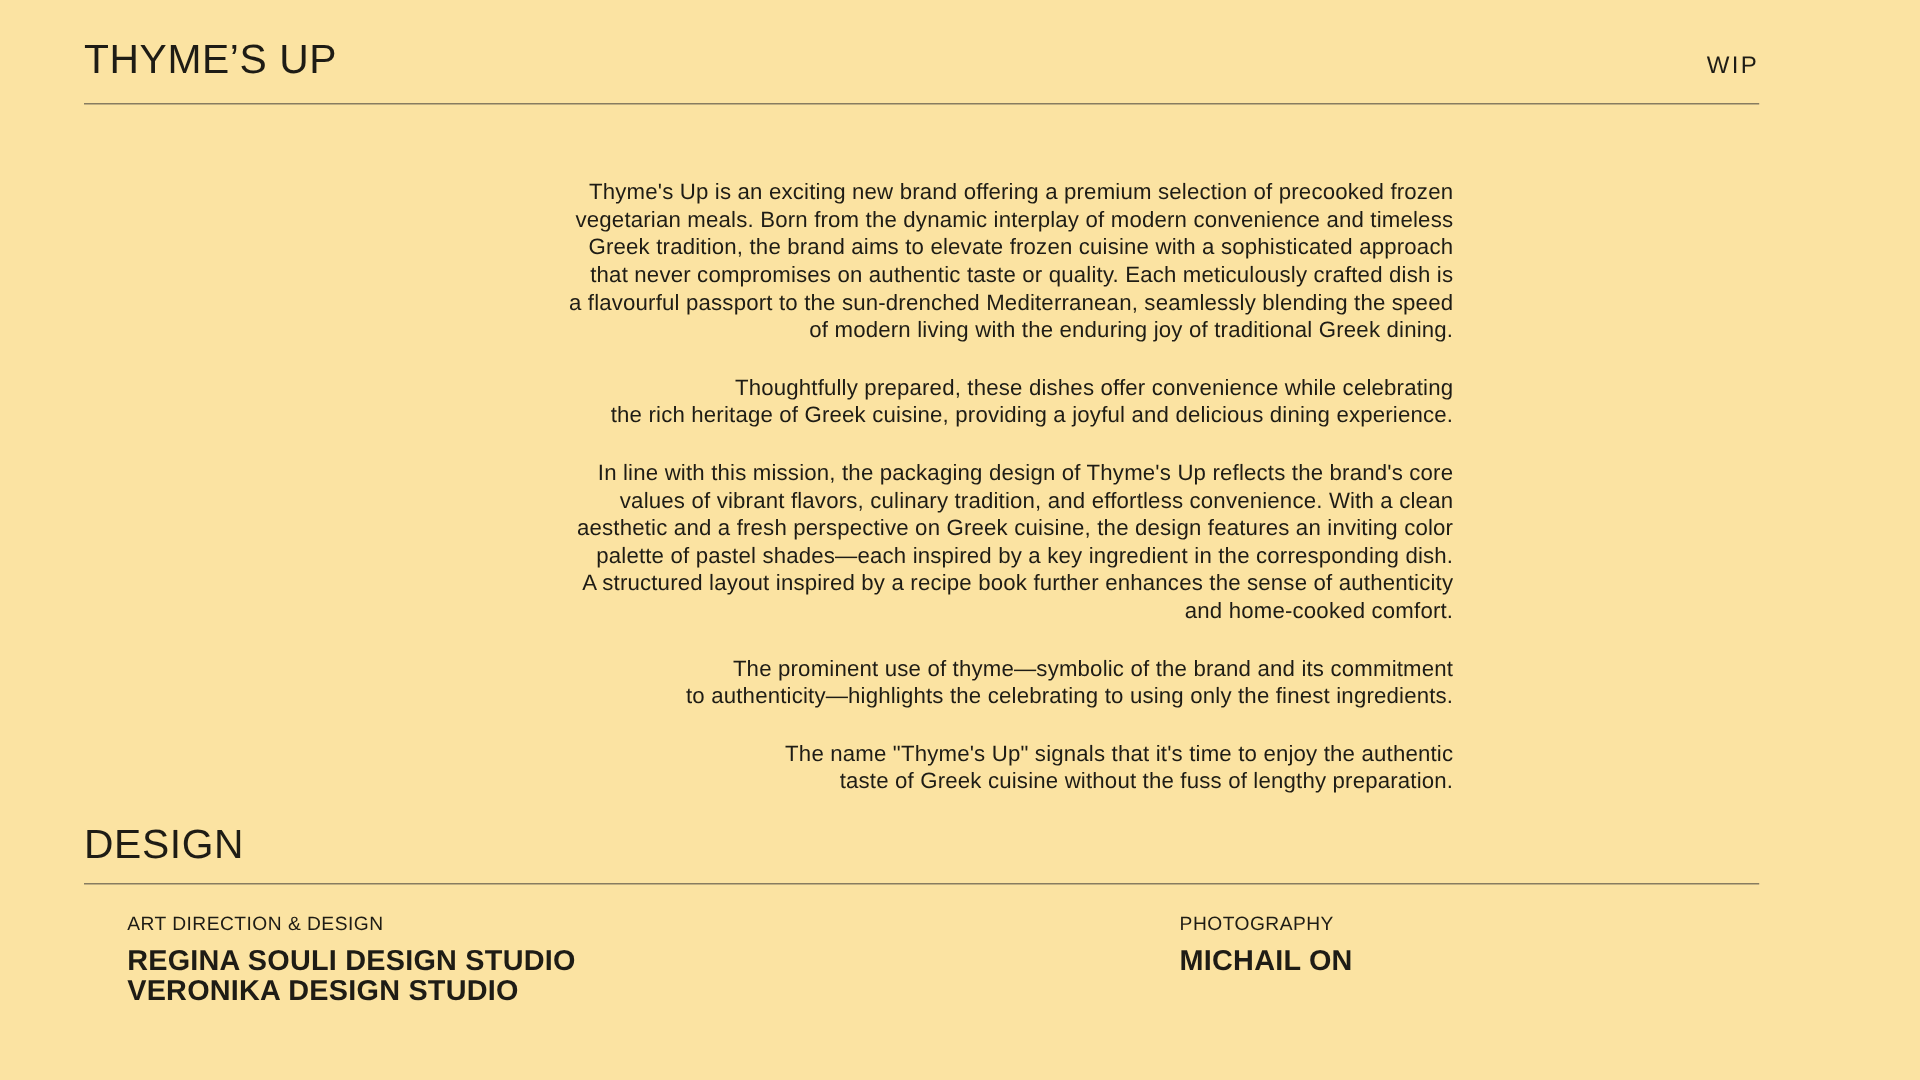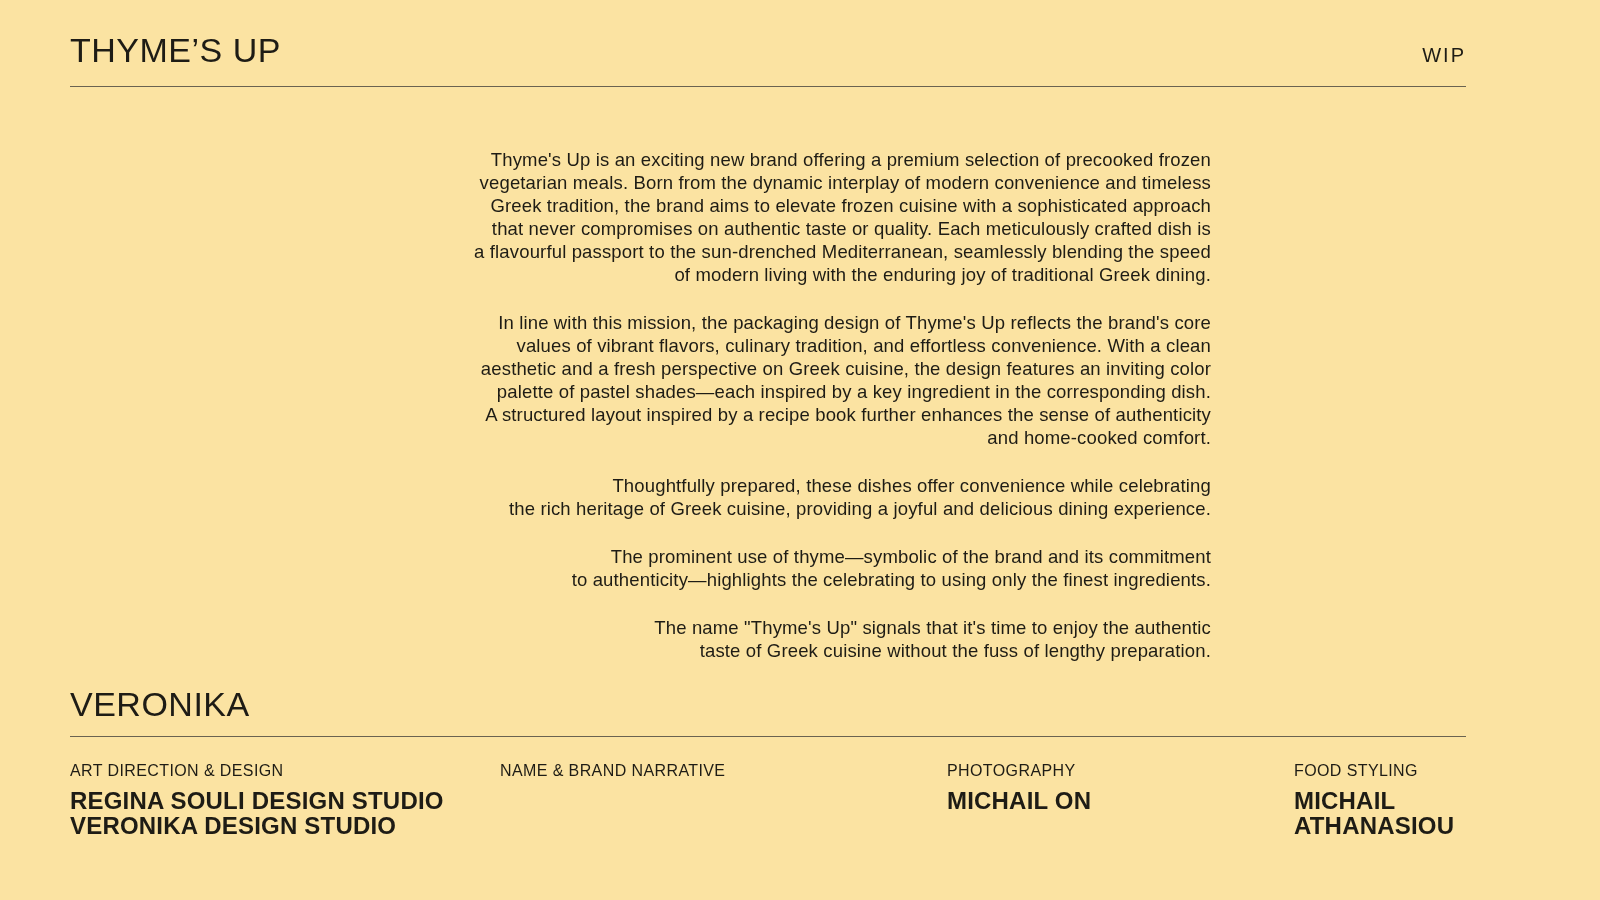--- a/index.html
+++ b/index.html
@@ -64,20 +64,21 @@
     margin: 0;
     font-size: 34px;
     font-weight: 400;
     letter-spacing: 0.5px;
     line-height: 34px;
   }
   .credits-grid {
     margin-top: 26px;
     display: grid;
     grid-template-columns: 430px 447px 347px auto;
+    margin-left: 36px;
   }
   .credit-role {
     font-size: 16px;
     letter-spacing: 0.4px;
     line-height: 16px;
   }
   .credit-names {
     margin-top: 9px;
     font-size: 24px;
     line-height: 25px;
@@ -96,56 +97,51 @@
     <span class="status-label">WIP</span>
   </header>
 
   <main class="copy">
     <p>Thyme's Up is an exciting new brand offering a premium selection of precooked frozen
 vegetarian meals. Born from the dynamic interplay of modern convenience and timeless
 Greek tradition, the brand aims to elevate frozen cuisine with a sophisticated approach
 that never compromises on authentic taste or quality. Each meticulously crafted dish is
 a flavourful passport to the sun-drenched Mediterranean, seamlessly blending the speed
 of modern living with the enduring joy of traditional Greek dining.</p>
+    <p>Thoughtfully prepared, these dishes offer convenience while celebrating
+the rich heritage of Greek cuisine, providing a joyful and delicious dining experience.</p>
     <p>In line with this mission, the packaging design of Thyme's Up reflects the brand's core
 values of vibrant flavors, culinary tradition, and effortless convenience. With a clean
 aesthetic and a fresh perspective on Greek cuisine, the design features an inviting color
 palette of pastel shades—each inspired by a key ingredient in the corresponding dish.
 A structured layout inspired by a recipe book further enhances the sense of authenticity
 and home-cooked comfort.</p>
-    <p>Thoughtfully prepared, these dishes offer convenience while celebrating
-the rich heritage of Greek cuisine, providing a joyful and delicious dining experience.</p>
     <p>The prominent use of thyme—symbolic of the brand and its commitment
 to authenticity—highlights the celebrating to using only the finest ingredients.</p>
     <p>The name "Thyme's Up" signals that it's time to enjoy the authentic
 taste of Greek cuisine without the fuss of lengthy preparation.</p>
   </main>
 
   <section class="credits">
     <div class="credits-head">
-      <h2 class="credits-title">VERONIKA</h2>
+      <h2 class="credits-title">DESIGN</h2>
     </div>
     <div class="credits-grid">
 
       <div class="credit-col">
         <div class="credit-role">ART DIRECTION &amp; DESIGN</div>
         <div class="credit-names">REGINA SOULI DESIGN STUDIO
 VERONIKA DESIGN STUDIO</div>
       </div>
 
       <div class="credit-col">
-        <div class="credit-role">NAME &amp; BRAND NARRATIVE</div>
       </div>
 
       <div class="credit-col">
         <div class="credit-role">PHOTOGRAPHY</div>
         <div class="credit-names">MICHAIL ON</div>
       </div>
 
-      <div class="credit-col">
-        <div class="credit-role">FOOD STYLING</div>
-        <div class="credit-names">MICHAIL ATHANASIOU</div>
-      </div>
 
     </div>
   </section>
 
 </div>
 
 </body></html>

